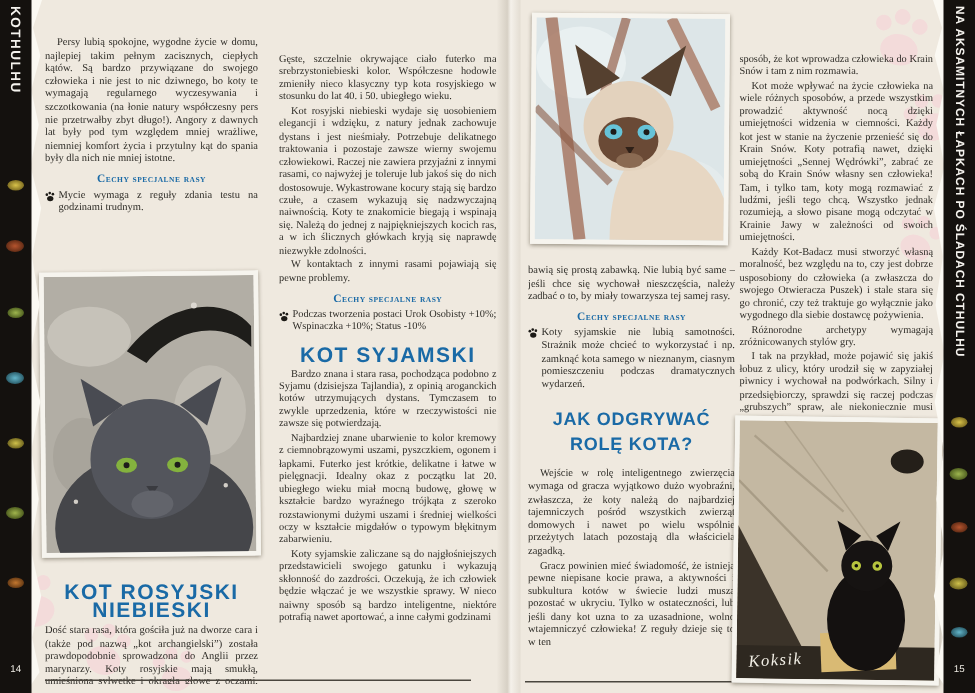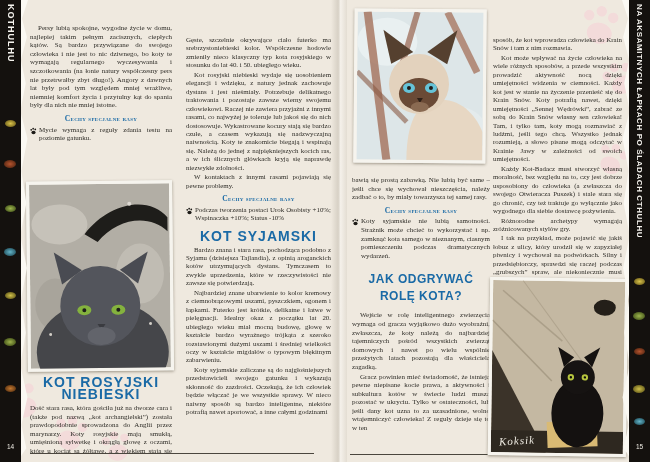--- a/index.html
+++ b/index.html
@@ -111,21 +111,21 @@
     <div class="special">Cechy specjalne rasy</div>
     <div class="bullet">
       <span class="pawicon"><svg width="7" height="8" viewBox="0 0 40 44">
             <g fill="#1c1a16">
               <ellipse cx="20" cy="30" rx="12" ry="10"></ellipse>
               <circle cx="7" cy="15" r="5"></circle>
               <circle cx="18" cy="9" r="5"></circle>
               <circle cx="30" cy="13" r="5"></circle>
             </g>
           </svg></span>
-      <span class="btxt">Mycie wymaga z reguły zdania testu na poziomie gatunku.</span>
+      <span class="btxt">Mycie wymaga z reguły zdania testu na godzinami trudnym.</span>
     </div>
   </div>
 
   <div class="photo" style="left:27px;top:181px;transform:rotate(-.6deg);">
     <svg width="140" height="184" viewBox="0 0 140 184">
       <rect width="140" height="184" fill="#b2aea5"></rect>
       <ellipse cx="30" cy="40" rx="28" ry="20" fill="#c6c2b9"></ellipse>
       <ellipse cx="110" cy="90" rx="24" ry="30" fill="#c0bcb3"></ellipse>
       <ellipse cx="25" cy="120" rx="20" ry="26" fill="#a8a49b"></ellipse>
       <path d="M55,50 C80,18 120,12 138,34 L138,48 C120,30 88,34 68,58 Z" fill="#1e1d1a"></path>
@@ -139,21 +139,21 @@
       <circle cx="88" cy="126" r="2" fill="#1d1d1b"></circle>
       <path d="M67,140 L75,140 L71,146 Z" fill="#3a3b40"></path>
       <ellipse cx="71" cy="152" rx="14" ry="9" fill="#62646b"></ellipse>
       <circle cx="100" cy="20" r="2" fill="#dcd8d1"></circle>
       <circle cx="20" cy="150" r="1.5" fill="#d2cec7"></circle>
       <circle cx="120" cy="140" r="1.5" fill="#d2cec7"></circle>
     </svg>
   </div>
 
   <div class="col" style="left:30px;top:376px;width:142px;height:80px;">
-    <div class="breed-h" style="margin-top:0;">KOT ROSYJSKI NIEBIESKI</div>
+    <div class="breed-h" style="margin-top:12px;">KOT ROSYJSKI NIEBIESKI</div>
     <p>Dość stara rasa, która gościła już na dworze cara i (także pod nazwą „kot archangielski”) została prawdopodobnie sprowadzona do Anglii przez marynarzy. Koty rosyjskie mają smukłą, umięśnioną sylwetkę i okrągłą głowę z oczami, które u kociąt są żółtawe, a z wiekiem stają się zielonkawe.</p>
   </div>
 
   <div class="col" style="left:186px;top:36px;width:145px;height:419px;font-size:6.9px;line-height:8.45px;">
     <p>Gęste, szczelnie okrywające ciało futerko ma srebrzystoniebieski kolor. Współczesne hodowle zmieniły nieco klasyczny typ kota rosyjskiego w stosunku do lat 40. i 50. ubiegłego wieku.</p>
     <p class="ind">Kot rosyjski niebieski wydaje się uosobieniem elegancji i wdzięku, z natury jednak zachowuje dystans i jest nieśmiały. Potrzebuje delikatnego traktowania i pozostaje zawsze wierny swojemu człowiekowi. Raczej nie zawiera przyjaźni z innymi rasami, co najwyżej je toleruje lub jakoś się do nich dostosowuje. Wykastrowane kocury stają się bardzo czułe, a czasem wykazują się nadzwyczajną naiwnością. Koty te znakomicie biegają i wspinają się. Należą do jednej z najpiękniejszych kocich ras, a w ich ślicznych główkach kryją się naprawdę niezwykłe zdolności.</p>
     <p class="ind">W kontaktach z innymi rasami pojawiają się pewne problemy.</p>
     <div class="special">Cechy specjalne rasy</div>
     <div class="bullet">
       <span class="pawicon"><svg width="7" height="8" viewBox="0 0 40 44">

